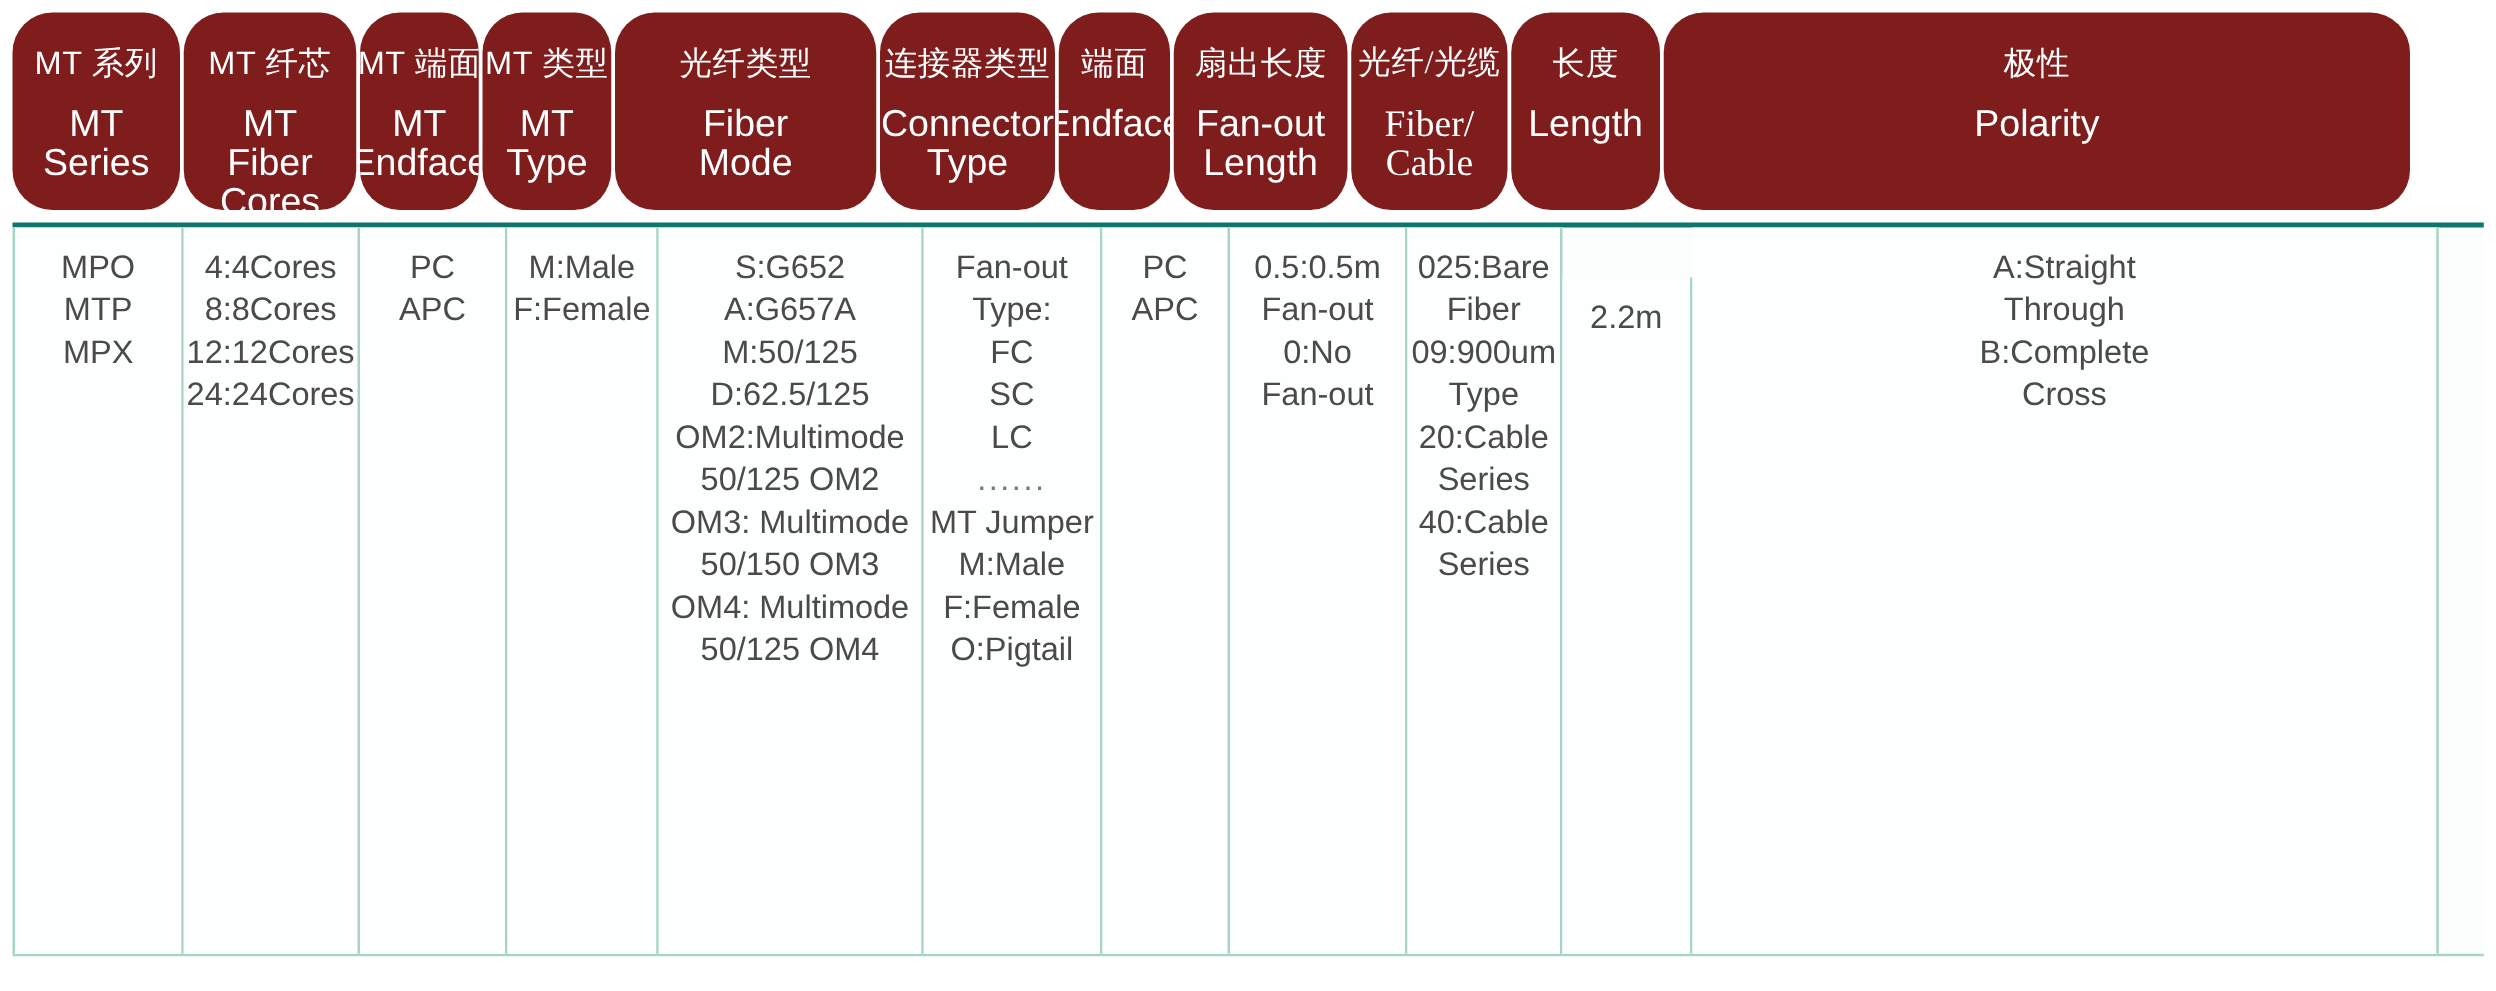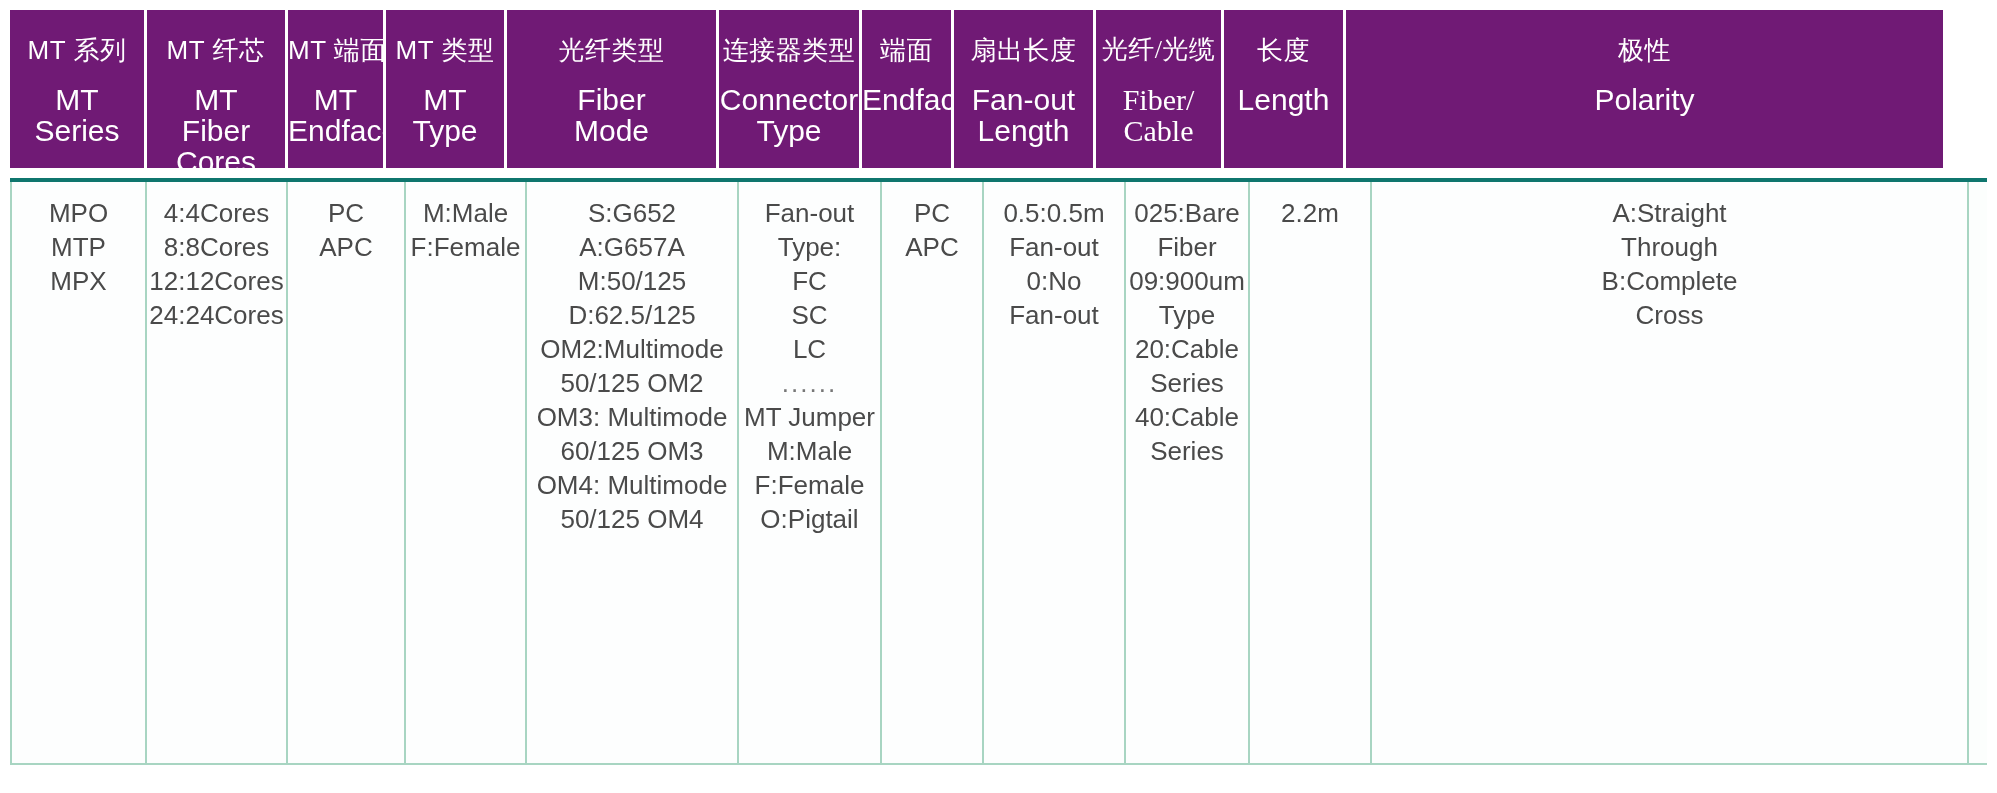--- a/index.html
+++ b/index.html
@@ -26,29 +26,31 @@
     position: absolute;
     left: 10px;
     top: 10px;
     width: 1977px;
     height: 158px;
     display: flex;
     gap: 0;
   }
 
   .head-cell {
-    background: #701a75;
+    background: #7f1d1d;
     border-right: 3px solid #ffffff;
     color: #ffffff;
     display: flex;
     flex-direction: column;
+    align-items: center;
     justify-content: flex-start;
     padding-top: 24px;
     box-sizing: border-box;
     overflow: hidden;
+    border-radius: 32px;
   }
   .head-cell:last-child { border-right: none; }
 
   .head-cn {
     font-size: 26px;
     line-height: 32px;
     letter-spacing: 0.5px;
     text-align: center;
     white-space: nowrap;
   }
@@ -92,40 +94,40 @@
     line-height: 34px;
     color: #4a4a4a;
     text-align: center;
     white-space: nowrap;
   }
 
   
   .c0  { width: 137px; }
   .c1  { width: 141px; }
   .c2  { width: 98px; }
-  .c3  { width: 121px; }
+  .c3  { width: 106px; }
   .c4  { width: 212px; }
   .c5  { width: 143px; }
   .c6  { width: 92px; }
   .c7  { width: 142px; }
   .c8  { width: 128px; font-family: Liberation Serif, serif; }
   .c9  { width: 122px; }
   .c10 { width: 597px; }
 
   
   .b0  { width: 137px; }
   .b1  { width: 141px; }
   .b2  { width: 118px; }
   .b3  { width: 121px; }
   .b4  { width: 212px; }
   .b5  { width: 143px; }
   .b6  { width: 102px; }
   .b7  { width: 142px; }
   .b8  { width: 124px; }
-  .b9  { width: 122px; }
+  .b9  { width: 104px; margin-top: 40px; }
   .b10 { width: 597px; }
 
   .dots { letter-spacing: 2px; color: #777; }
 </style>
 </head>
 <body>
 
 <div id="root">
 
   <div class="header-row">
@@ -209,21 +211,21 @@
     </div>
 
     <div class="body-cell b4">
       <div class="body-line">S:G652</div>
       <div class="body-line">A:G657A</div>
       <div class="body-line">M:50/125</div>
       <div class="body-line">D:62.5/125</div>
       <div class="body-line">OM2:Multimode</div>
       <div class="body-line">50/125 OM2</div>
       <div class="body-line">OM3: Multimode</div>
-      <div class="body-line">60/125 OM3</div>
+      <div class="body-line">50/150 OM3</div>
       <div class="body-line">OM4: Multimode</div>
       <div class="body-line">50/125 OM4</div>
     </div>
 
     <div class="body-cell b5">
       <div class="body-line">Fan-out</div>
       <div class="body-line">Type:</div>
       <div class="body-line">FC</div>
       <div class="body-line">SC</div>
       <div class="body-line">LC</div>

